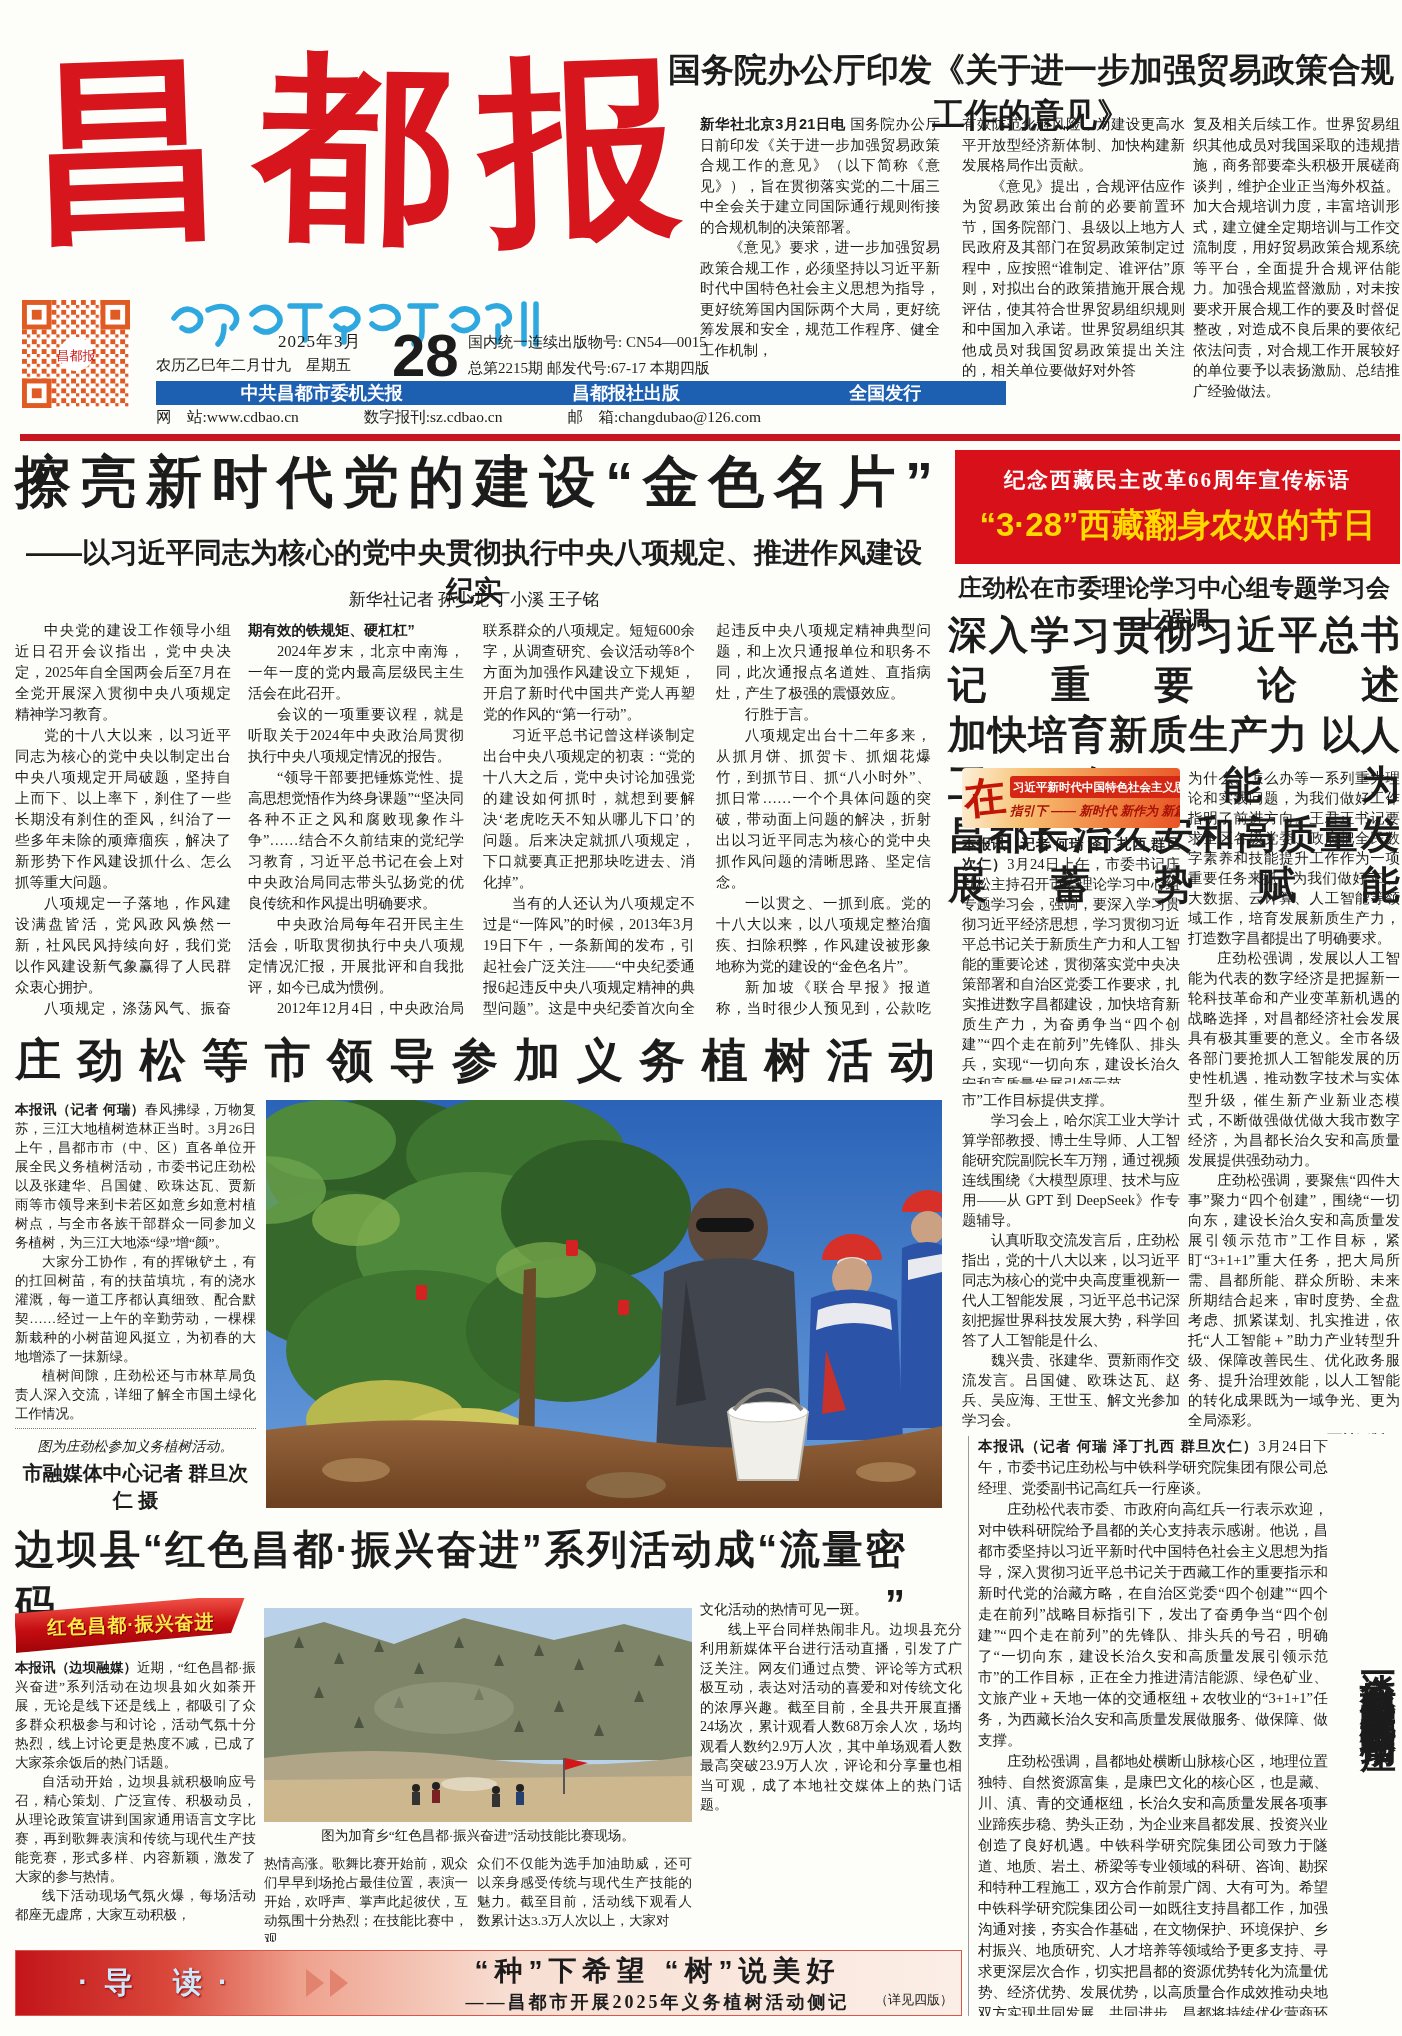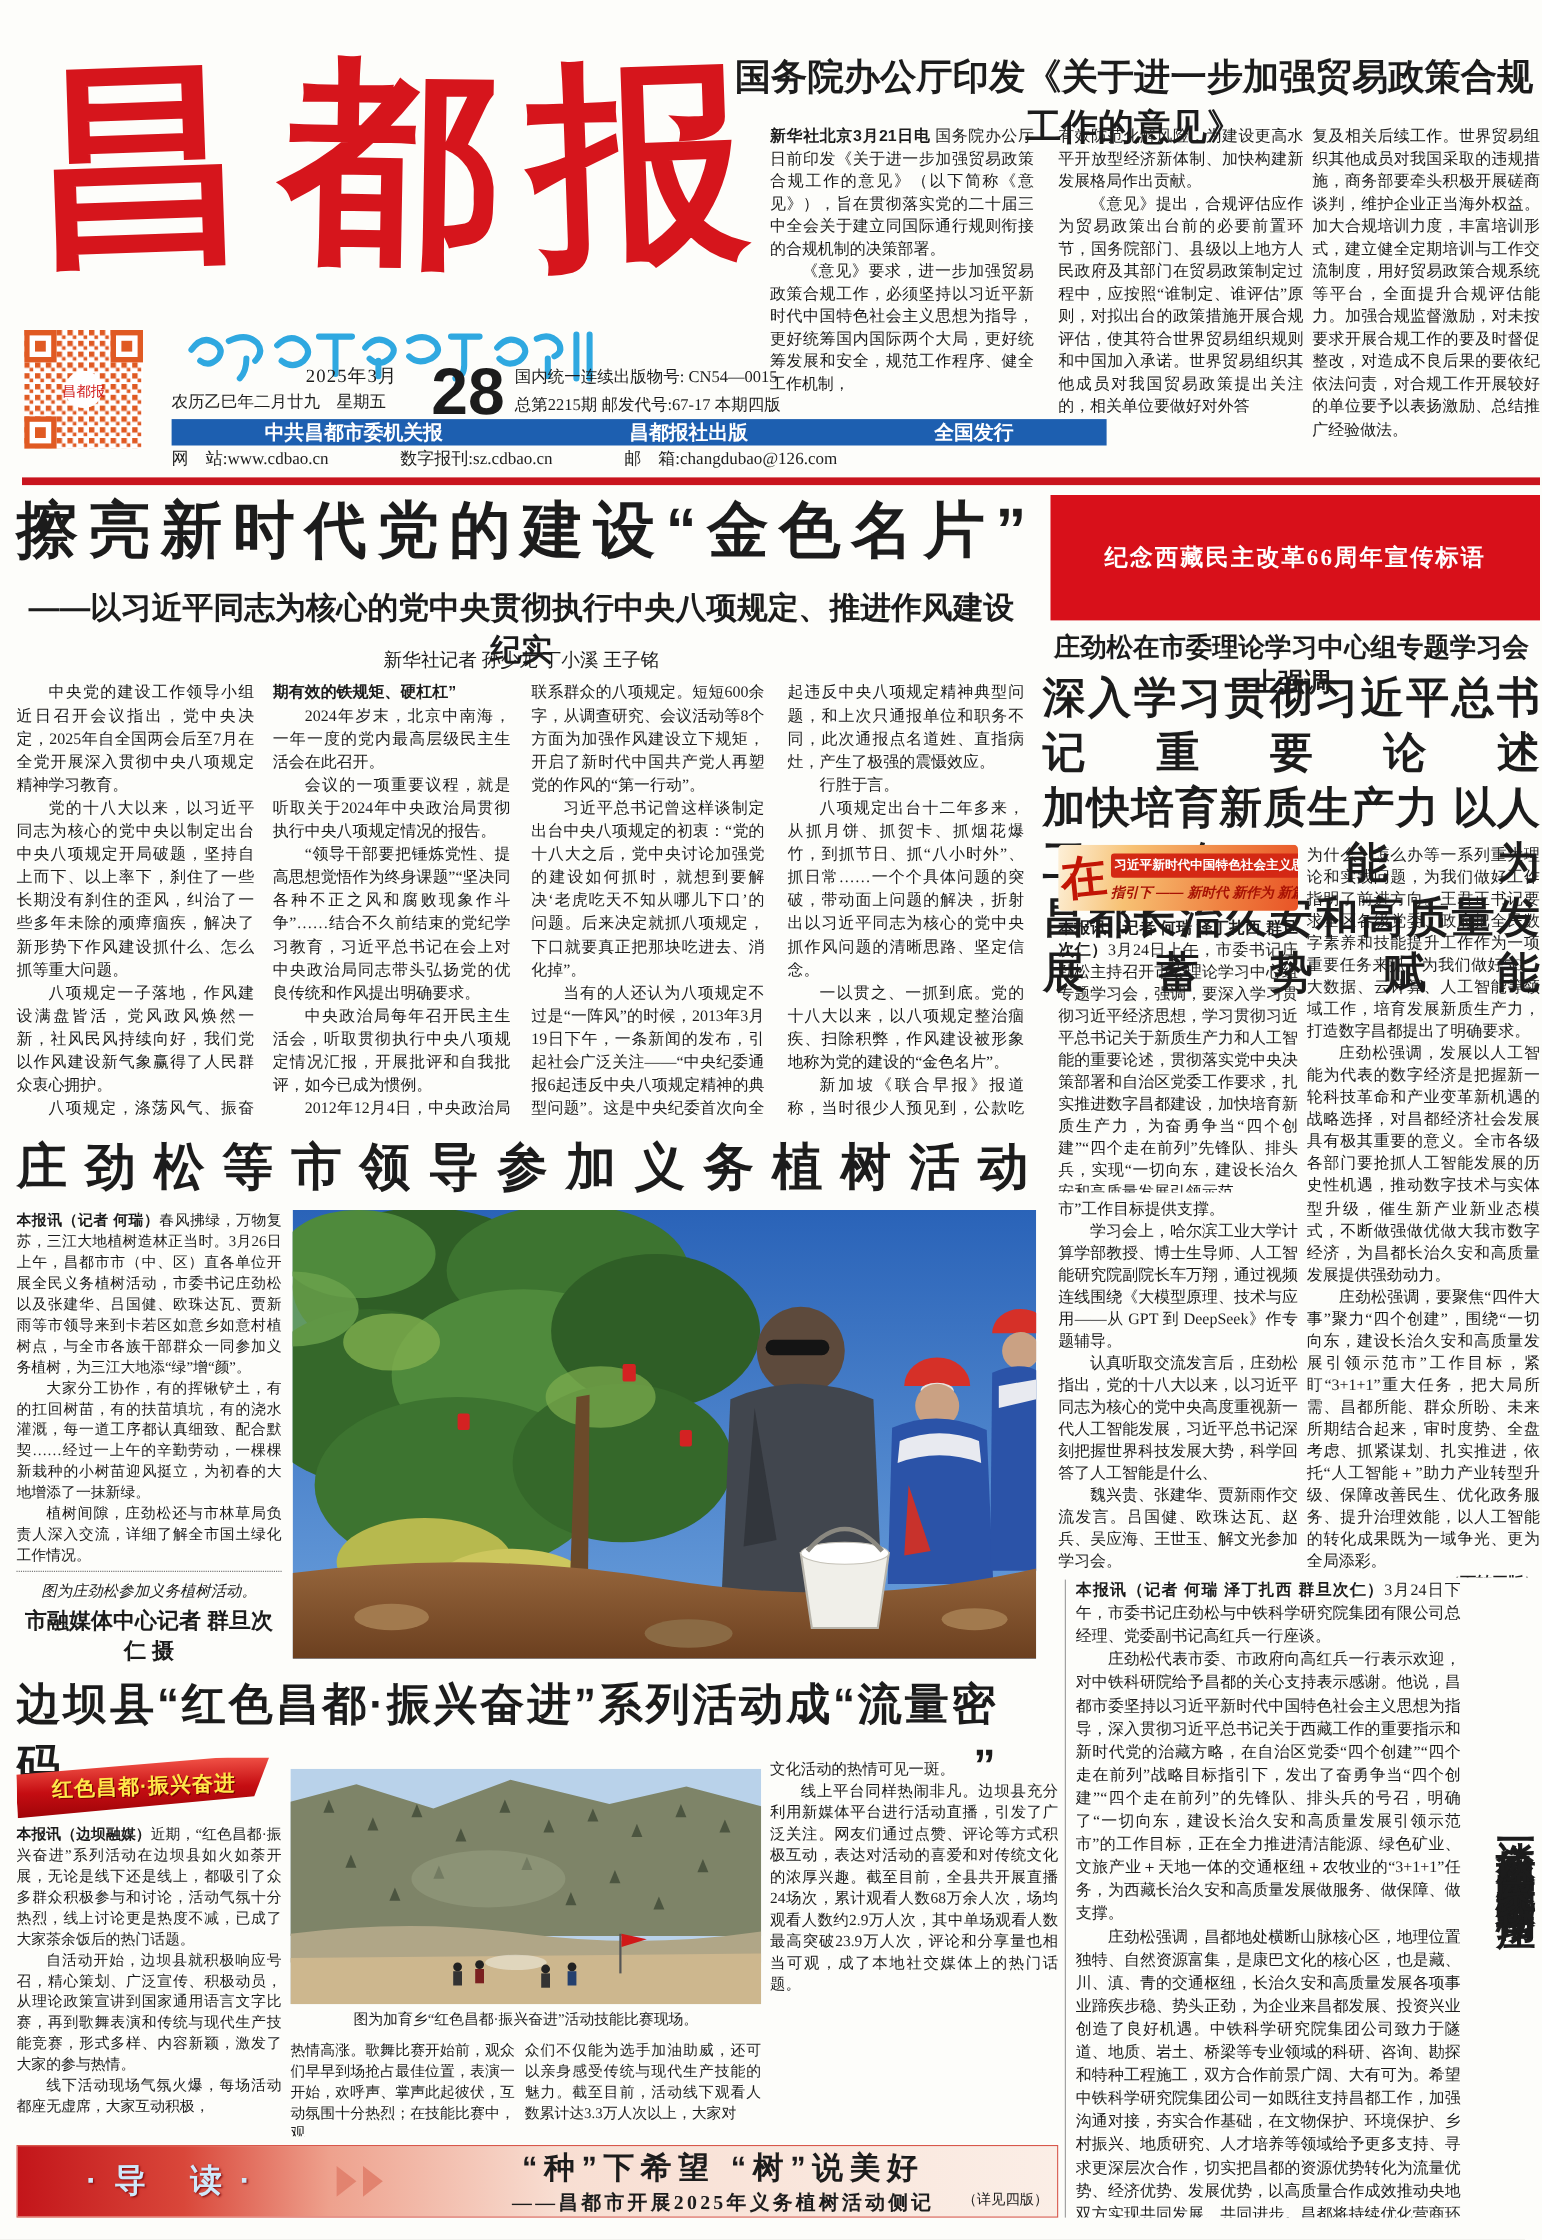--- a/index.html
+++ b/index.html
@@ -239,20 +239,21 @@
   <div class="abs col mcol m4">
       <p class="para flush">起违反中央八项规定精神典型问题，和上次只通报单位和职务不同，此次通报点名道姓、直指病灶，产生了极强的震慑效应。</p>
       <p class="para">行胜于言。</p>
       <p class="para">八项规定出台十二年多来，从抓月饼、抓贺卡、抓烟花爆竹，到抓节日、抓“八小时外”、抓日常……一个个具体问题的突破，带动面上问题的解决，折射出以习近平同志为核心的党中央抓作风问题的清晰思路、坚定信念。</p>
       <p class="para">一以贯之、一抓到底。党的十八大以来，以八项规定整治痼疾、扫除积弊，作风建设被形象地称为党的建设的“金色名片”。</p>
       <p class="para">新加坡《联合早报》报道称，当时很少人预见到，公款吃喝等中国官场的“老大难”问题，竟然出现如此明显的改观。</p>
     </div>
 
   <div class="abs slogan">
     <div class="l1">纪念西藏民主改革66周年宣传标语</div>
+    <div class="l2">“3·28”西藏翻身农奴的节日</div>
   </div>
 
   <div class="abs s-kicker sans">庄劲松在市委理论学习中心组专题学习会上强调</div>
   <div class="abs s-head">
     <div>深入学习贯彻习近平总书记重要论述</div>
     <div>加快培育新质生产力 以人工智能为</div>
     <div>昌都长治久安和高质量发展蓄势赋能</div>
   </div>
 
   <div class="abs col scol s1">

